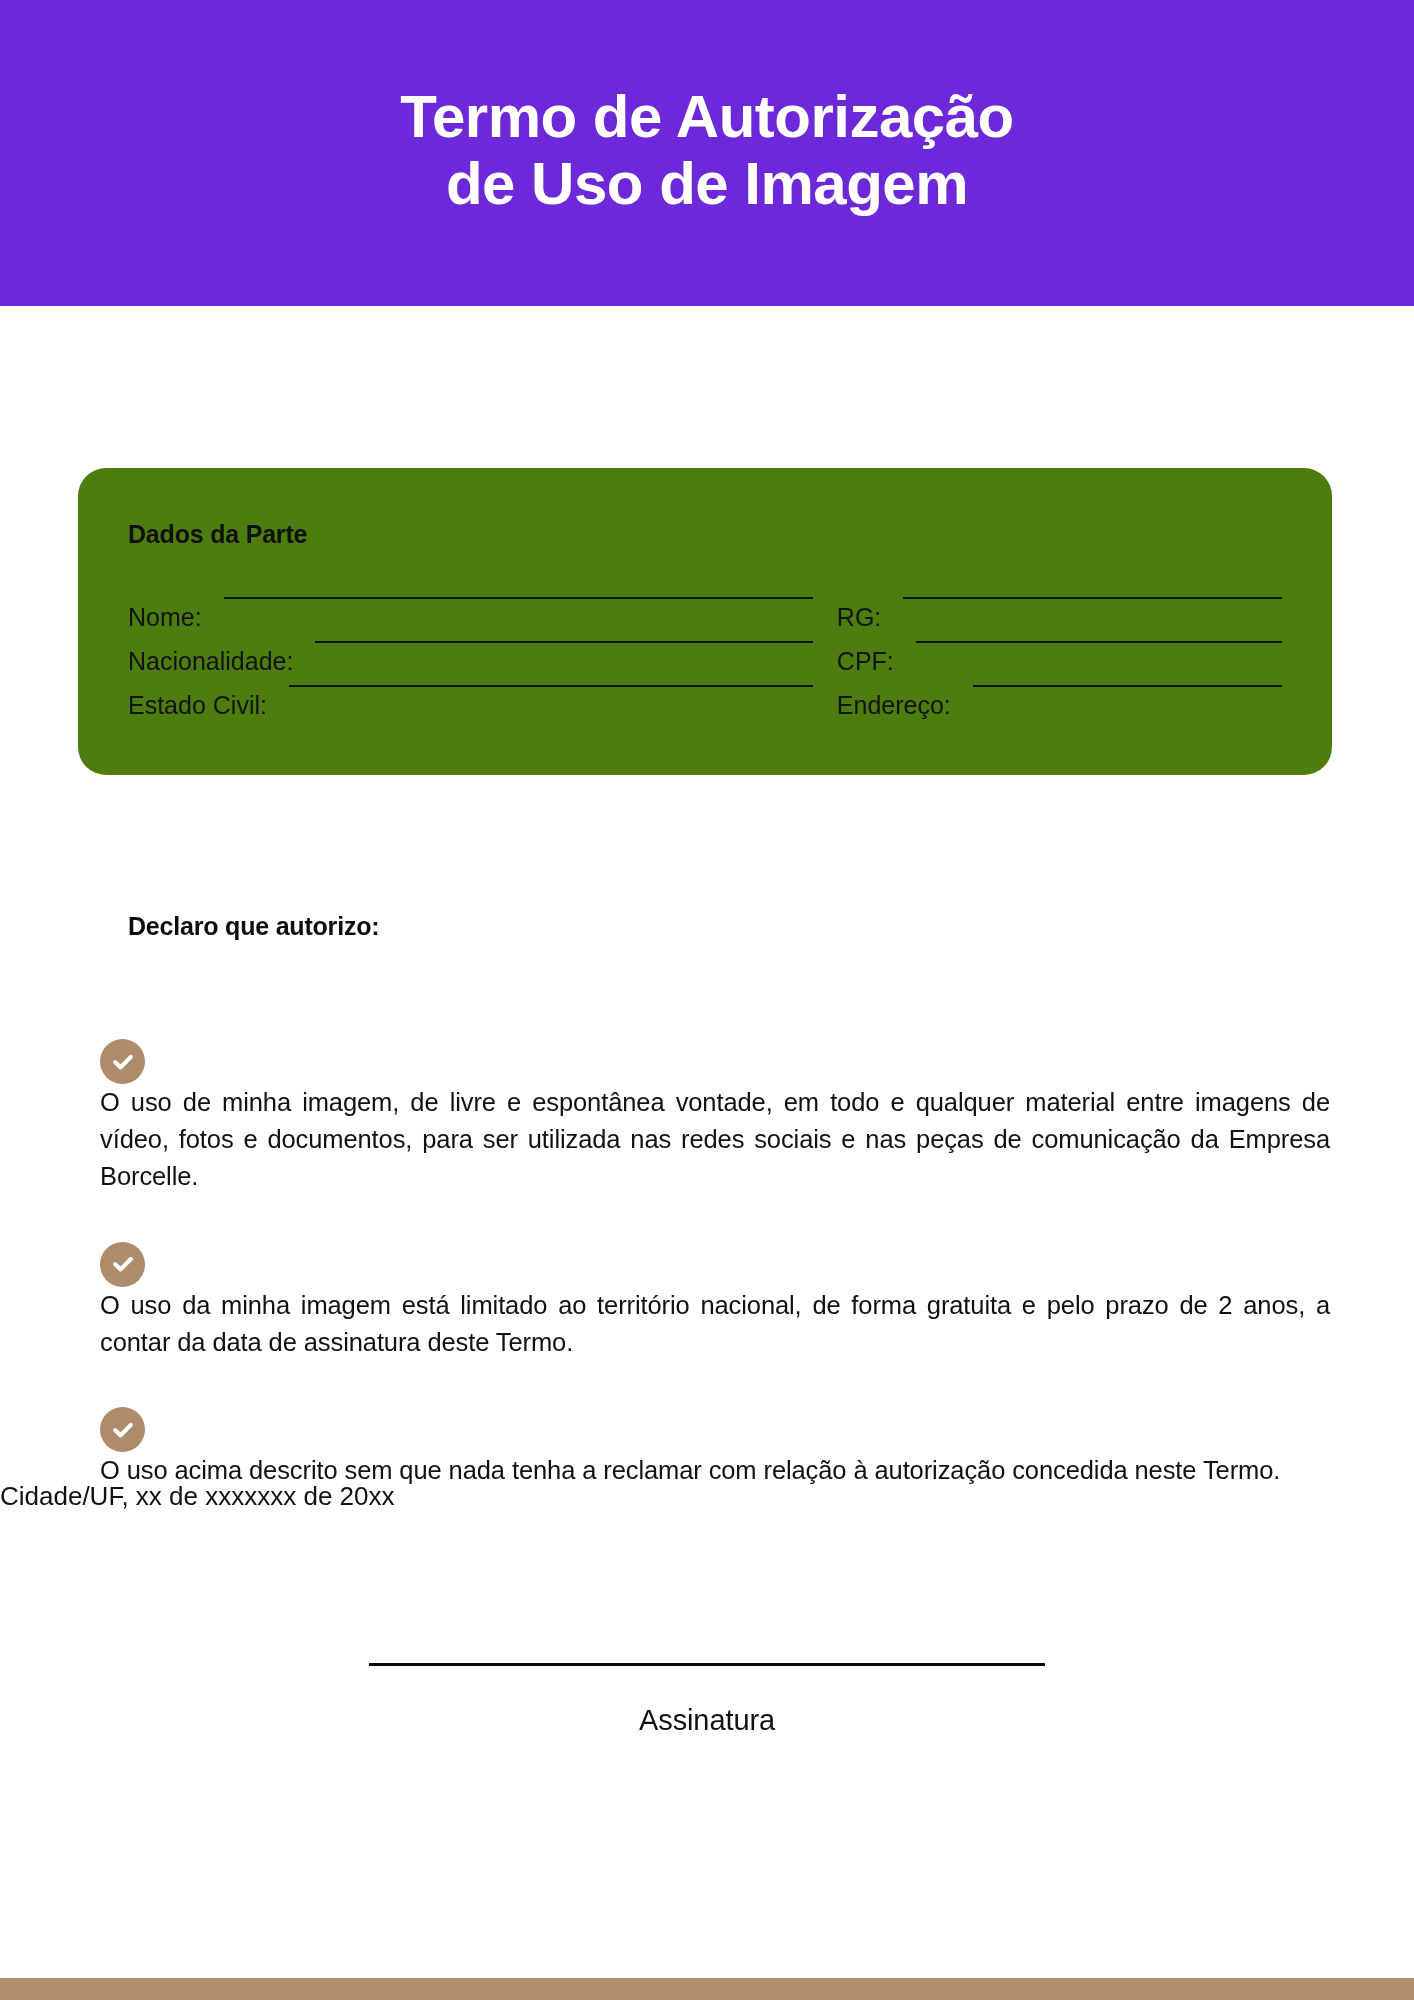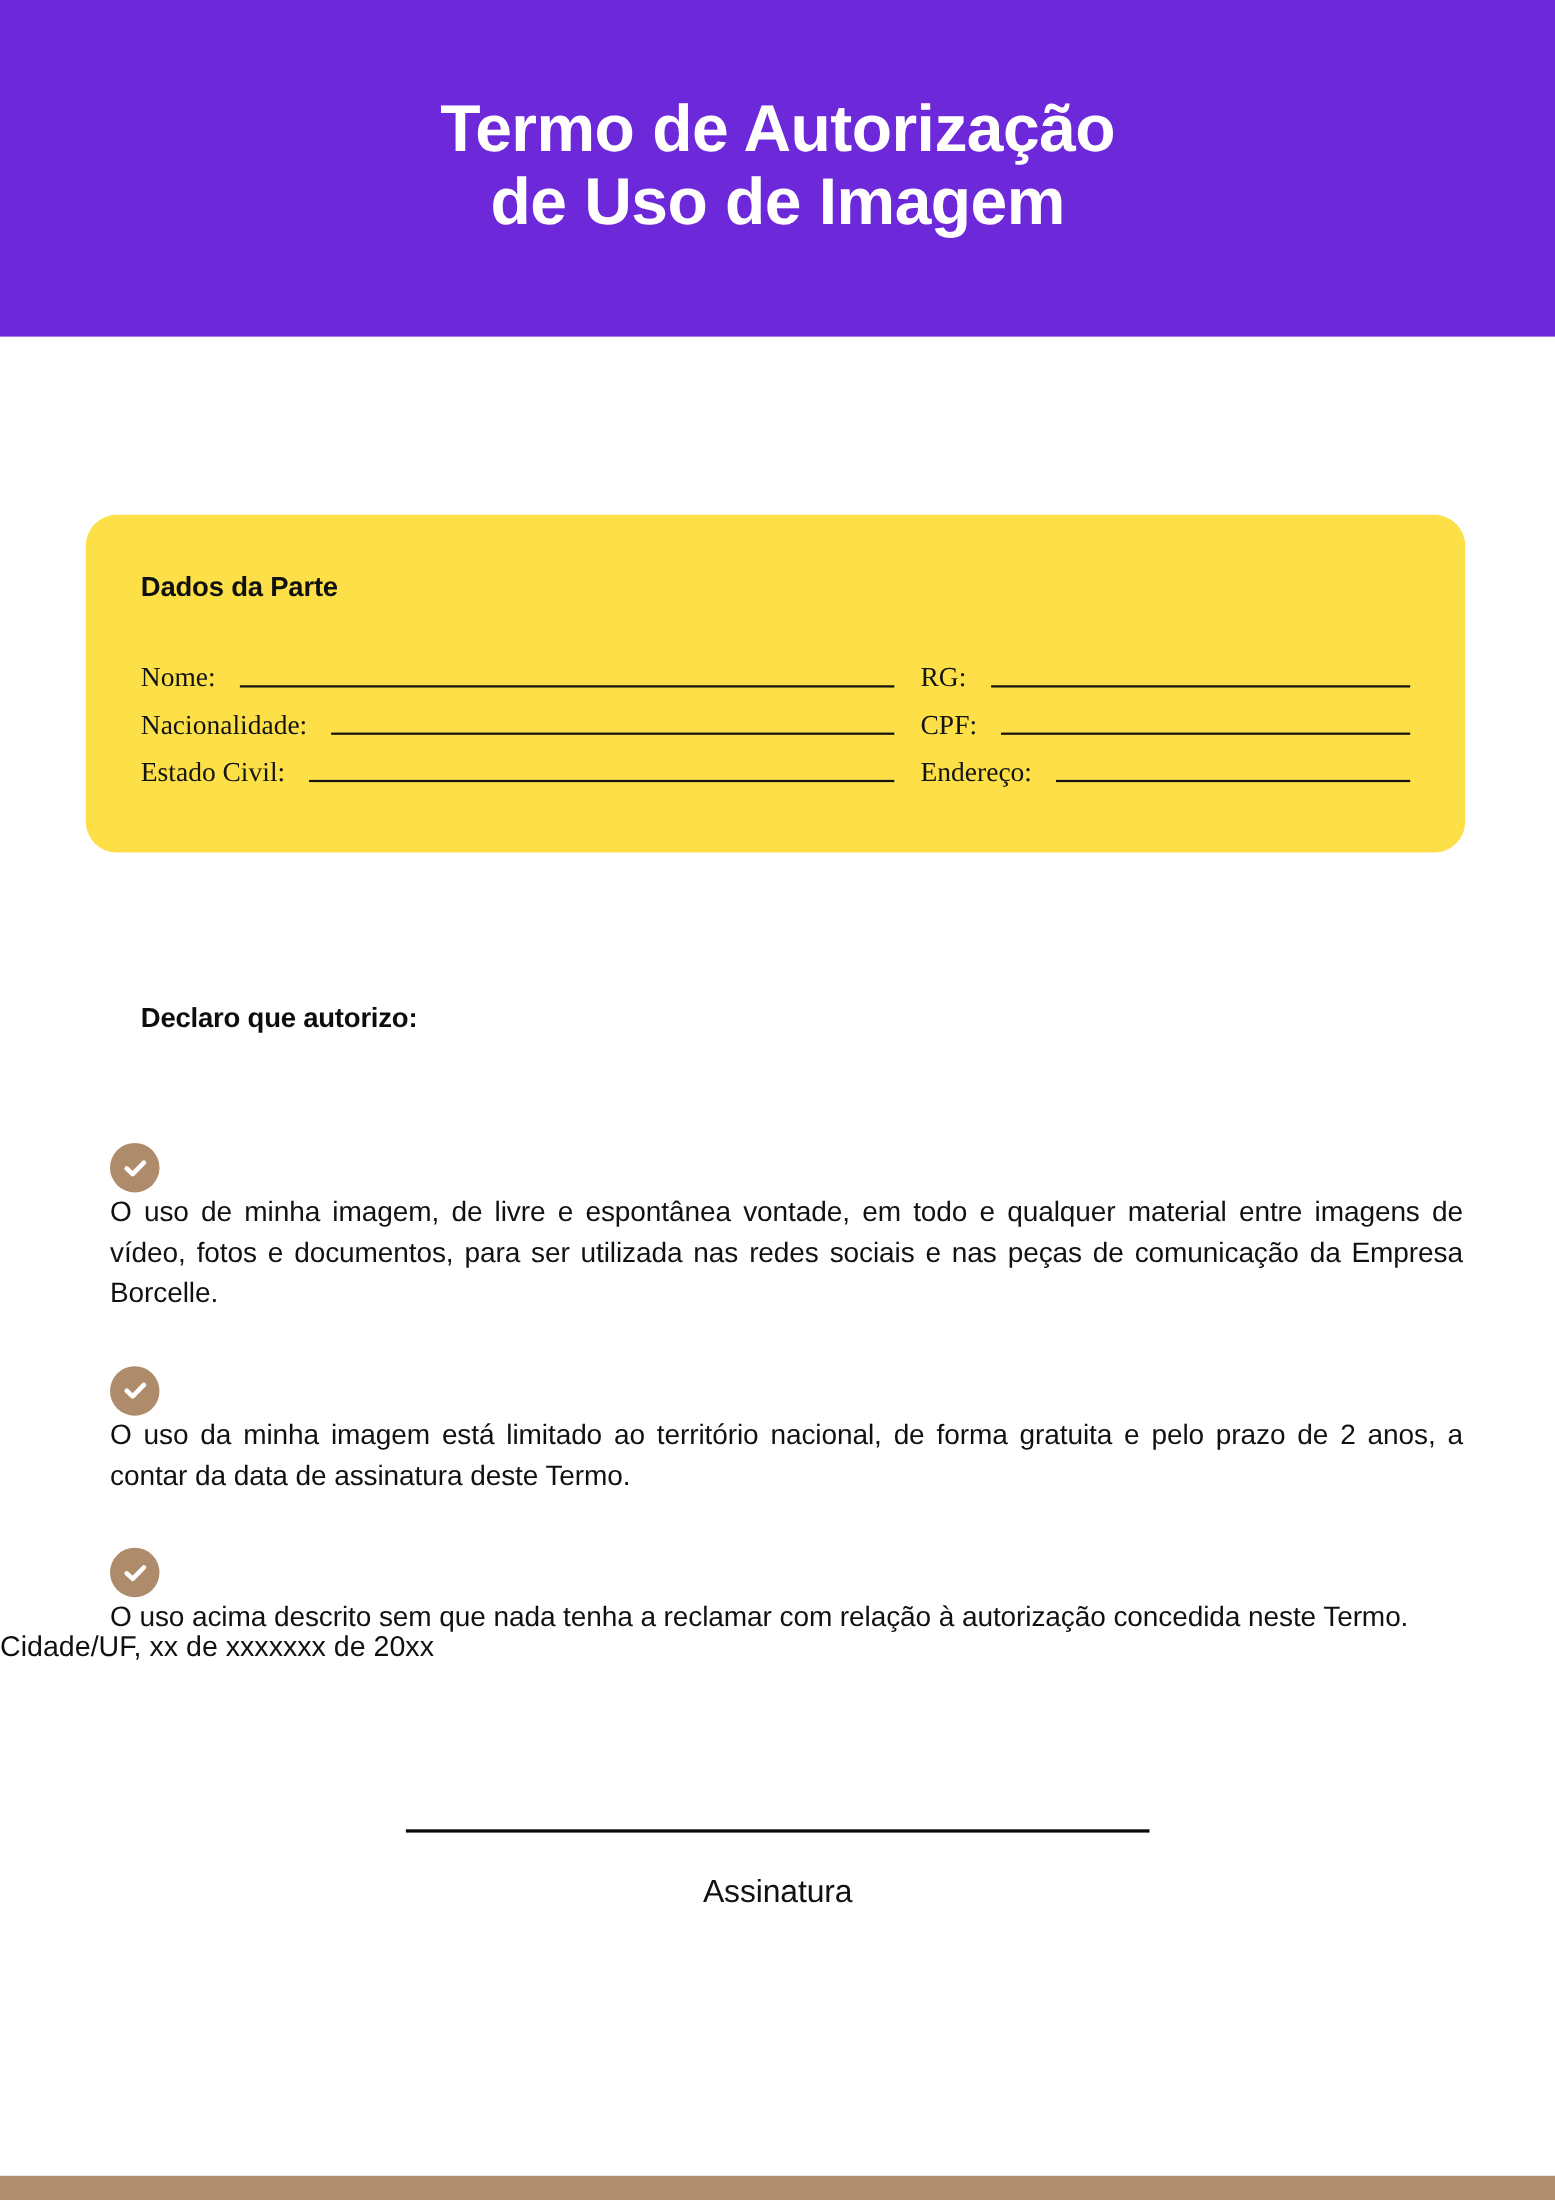--- a/index.html
+++ b/index.html
@@ -51,21 +51,21 @@
   }
 
   
   .data-card {
     position: absolute;
     left: 78px;
     top: 468px;
     width: 1254px;
     height: 307px;
     box-sizing: border-box;
-    background: #fde047;
+    background: #4d7c0f;
     border-radius: 28px;
     padding: 52px 50px 0 50px;
   }
   .card-heading {
     margin: 0 0 54px 0;
     font-size: 25px;
     font-weight: 700;
     letter-spacing: -0.2px;
     color: #101010;
   }
@@ -76,23 +76,22 @@
   .fields-col {
     display: flex;
     flex-direction: column;
     gap: 15px;
   }
   .fields-col.left { width: 700px; }
   .fields-col.right { width: 455px; margin-left: 24px; }
 
   .field-row {
     display: flex;
-    align-items: flex-end;
+    align-items: flex-start;
     gap: 22px;
-    font-family: Liberation Serif, serif;
   }
   .field-label {
     font-size: 25px;
     font-weight: 400;
     color: #131313;
     white-space: nowrap;
   }
   .field-rule {
     flex: 1 1 auto;
     height: 0;

